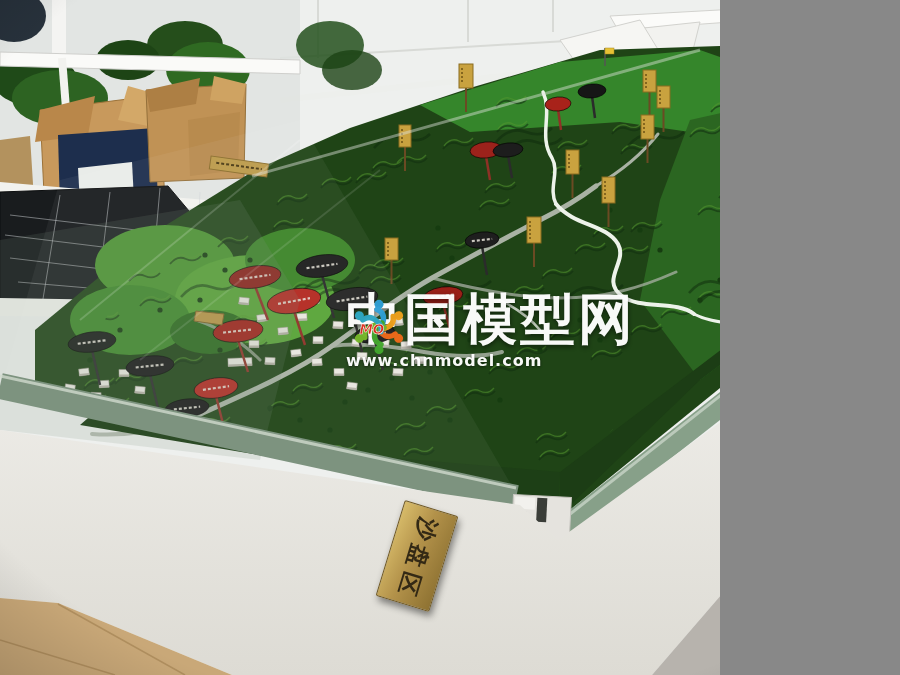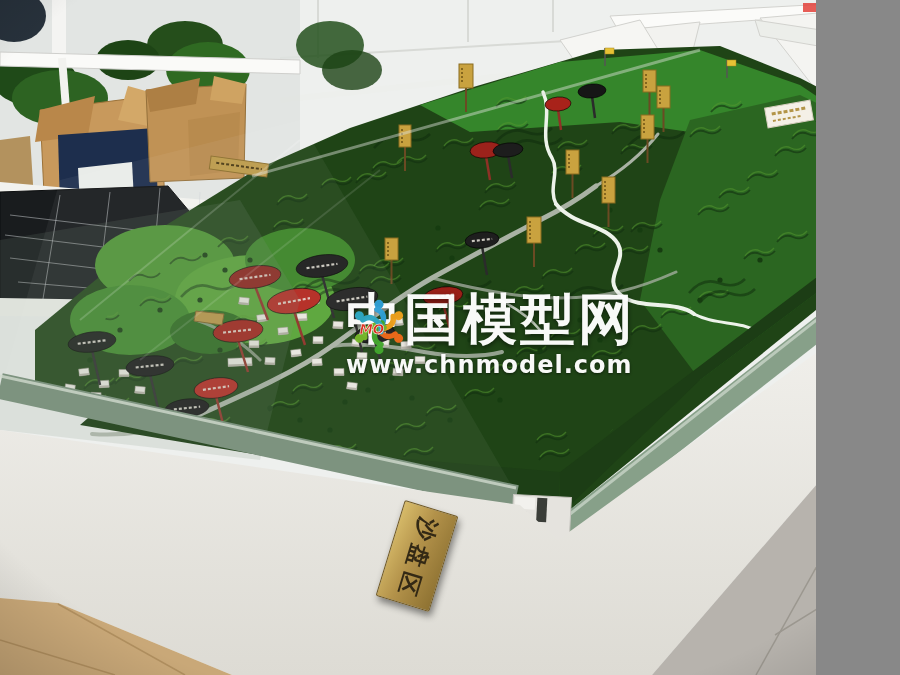--- a/index.html
+++ b/index.html
@@ -1,23 +1,23 @@
 <!DOCTYPE html>
 <html><head>
 <meta charset="utf-8">
 <style>
   html,body{margin:0;padding:0;background:#888;}
-  .canvas{position:relative;width:816px;height:675px;overflow:hidden;
+  .canvas{position:relative;width:720px;height:675px;overflow:hidden;
           background:#be185d;font-family:"DejaVu Sans",sans-serif;}
   .canvas svg{position:absolute;left:0;top:0;}
   .watermark{position:absolute;left:346px;top:292px;display:flex;align-items:center;gap:10px;opacity:.97;}
   .wm-col{display:flex;flex-direction:column;}
   .wm-title{font-size:55px;font-weight:bold;color:#ffffff;letter-spacing:3px;line-height:1;
             text-shadow:0 2px 5px rgba(0,0,0,.55);}
-  .wm-url{font-size:24px;font-weight:bold;color:#ffffff;margin-top:4px;letter-spacing:1px;
+  .wm-url{font-size:16px;font-weight:bold;color:#ffffff;margin-top:4px;letter-spacing:1px;
           text-shadow:0 1px 3px rgba(0,0,0,.55);}
   .plaque{position:absolute;left:389px;top:506px;width:54px;height:98px;transform:rotate(17deg);
           background:linear-gradient(100deg,#d8bc6a,#b3924a 45%,#8e7232);
           border:1px solid #6e5722;border-radius:2px;box-shadow:3px 4px 7px rgba(0,0,0,.45);
           display:flex;flex-direction:column;align-items:center;justify-content:center;gap:3px;}
   .plaque span{display:block;transform:rotate(90deg);font-size:23px;font-weight:bold;color:#332915;line-height:1.1;}
 </style>
 </head>
 <body>
 

